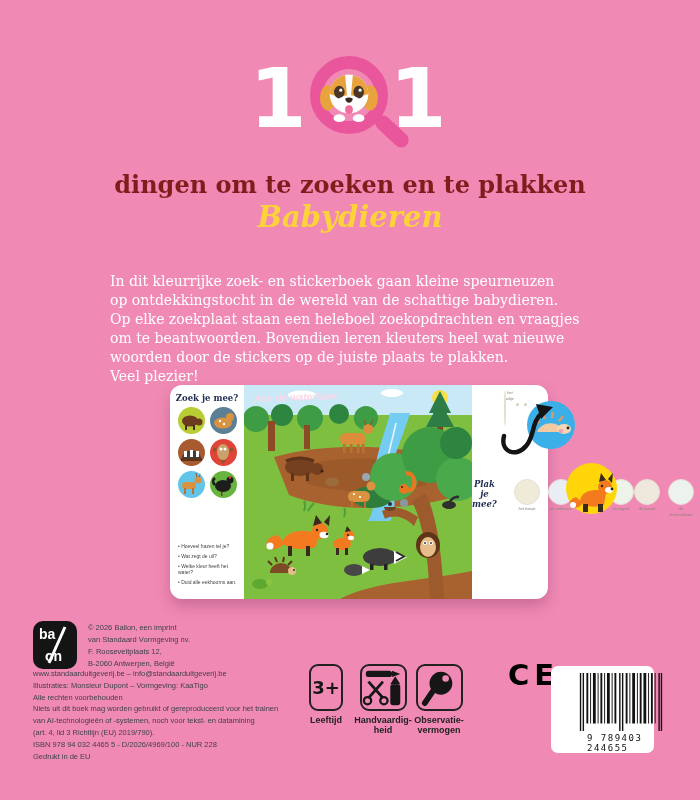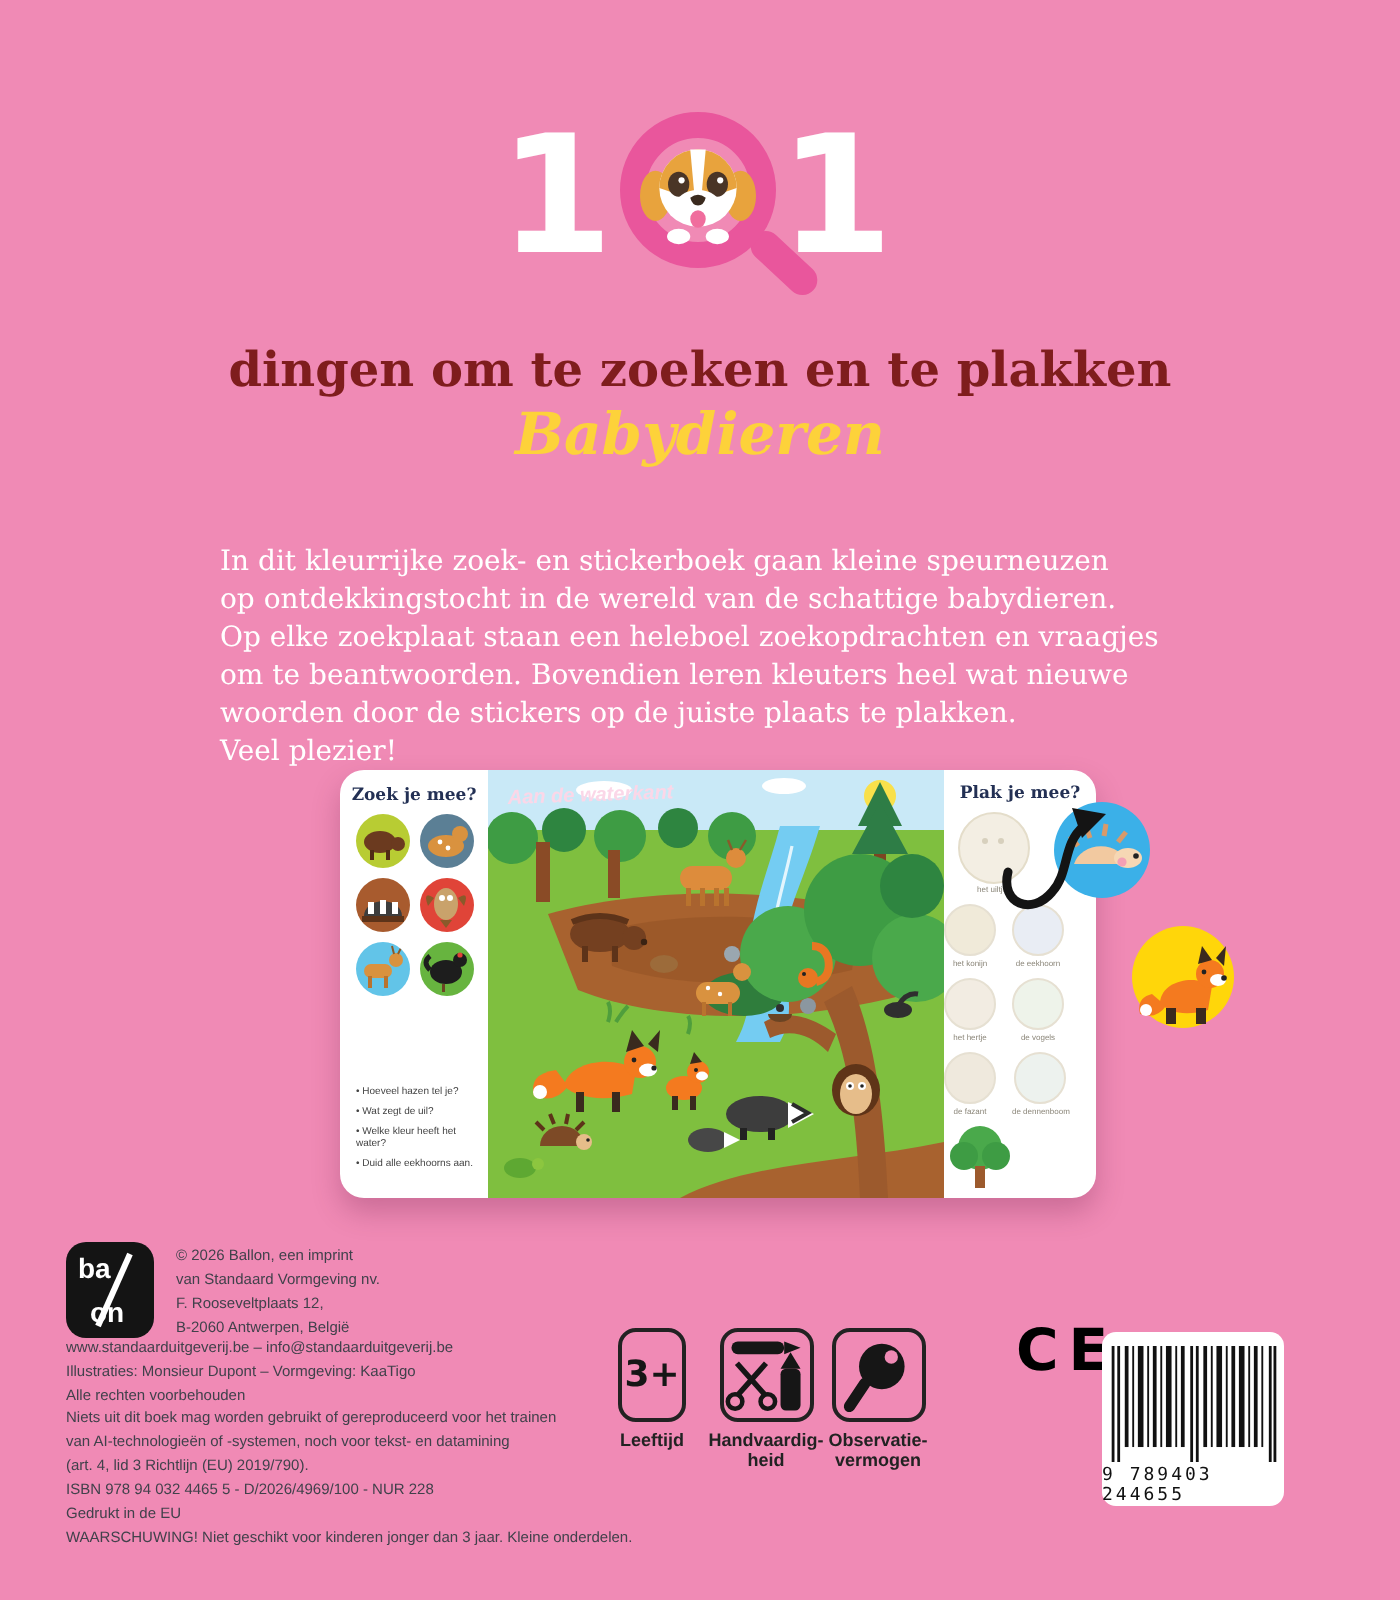--- a/index.html
+++ b/index.html
@@ -29,21 +29,21 @@
   .pageL{width:74px;box-sizing:border-box;padding:6px 0 0 0;position:relative;}
   .pageL h4,.pageR h4{margin:2px 0 4px 0;text-align:center;font-size:8.5px;color:#233054;
           font-family:"DejaVu Serif",serif;}
   .circgrid{display:flex;flex-wrap:wrap;justify-content:center;gap:5px;padding:0 5px;}
   .circ{width:27px;height:27px;border-radius:50%;overflow:hidden;}
   .qs{position:absolute;left:8px;bottom:10px;width:62px;margin:0;padding:0;list-style:none;
       font-size:5px;line-height:6px;color:#444;}
   .qs li{margin-bottom:4px;}
   .qs li:before{content:"• ";}
   .scene{width:228px;height:214px;}
-  .pageR{width:76px;box-sizing:border-box;display:flex;flex-direction:column;padding-top:5px;}
+  .pageR{width:76px;box-sizing:border-box;display:flex;flex-direction:row;align-items:center;padding-top:5px;font-style:italic;}
   .slotbig{width:34px;height:34px;border-radius:50%;background:#f3eee3;border:1px solid #e4ddca;
            align-self:flex-start;margin-left:7px;position:relative;}
   .slotbig i{position:absolute;width:3px;height:3px;border-radius:50%;background:#d7d0bd;top:12px;}
   .slot{width:24px;height:24px;border-radius:50%;border:1px solid #e6e0d2;}
   .slotlabel{font-size:4px;color:#8a8578;text-align:center;line-height:6px;height:7px;}
   .pair{display:flex;gap:8px;margin-top:3px;}
   .cell{display:flex;flex-direction:column;align-items:center;gap:1px;}
   .arrow{position:absolute;left:498px;top:400px;width:64px;height:58px;z-index:6;}
   .sticker{position:absolute;border-radius:50%;z-index:5;}
   .sticker.hedgehog{left:527px;top:401px;width:48px;height:48px;background:#3bb0e8;}
@@ -57,22 +57,22 @@
   .badge{position:absolute;top:664px;display:flex;flex-direction:column;align-items:center;}
   .badge .box{border:2.5px solid #222;border-radius:9px;height:47px;display:flex;
               align-items:center;justify-content:center;box-sizing:border-box;}
   .badge .lbl{margin-top:4px;font-size:9px;font-weight:bold;color:#222;text-align:center;line-height:10px;}
   .badge.age{left:296px;width:60px;} .badge.age .box{width:34px;}
   .badge.craft{left:352px;width:62px;} .badge.craft .box{width:47px;}
   .badge.obs{left:408px;width:62px;} .badge.obs .box{width:47px;}
   .agetext{font-family:"DejaVu Sans",sans-serif;font-weight:bold;font-size:18px;color:#161616;}
   .ce{position:absolute;left:508px;top:658px;font-family:"DejaVu Sans",sans-serif;
       font-weight:bold;font-size:29px;color:#000000;letter-spacing:5px;}
-  .barcode{position:absolute;left:551px;top:666px;width:91px;height:87px;background:#fff;
-           border-radius:7px;display:flex;flex-direction:column;align-items:center;padding-top:7px;box-sizing:border-box;}
+  .barcode{position:absolute;left:551px;top:666px;width:103px;height:87px;background:#fff;
+           border-radius:7px;display:flex;flex-direction:column;align-items:center;padding-top:7px;box-sizing:border-box;padding-left:36px;}
   .barnum{font-size:9px;color:#111;letter-spacing:1.5px;margin-top:2px;font-family:"DejaVu Sans Mono",monospace;}
 </style>
 </head>
 <body>
 
 <div class="cover">
 
   <div class="logo">
     <div class="digit left">1</div>
     <div class="handle"></div>
@@ -383,21 +383,20 @@
   <div class="info">
     <div>www.standaarduitgeverij.be – info@standaarduitgeverij.be</div>
     <div>Illustraties: Monsieur Dupont – Vormgeving: KaaTigo</div>
     <div>Alle rechten voorbehouden</div>
     <div>Niets uit dit boek mag worden gebruikt of gereproduceerd voor het trainen</div>
     <div>van AI-technologieën of -systemen, noch voor tekst- en datamining</div>
     <div>(art. 4, lid 3 Richtlijn (EU) 2019/790).</div>
     <div>ISBN 978 94 032 4465 5 - D/2026/4969/100 - NUR 228</div>
     <div>Gedrukt in de EU</div>
   </div>
-  <div class="warning">WAARSCHUWING! Niet geschikt voor kinderen jonger dan 3 jaar. Kleine onderdelen.</div>
 
   <div class="badge age">
     <div class="box">
       <span class="agetext">3+</span>
     </div>
     <div class="lbl">
       <div>Leeftijd</div>
     </div>
   </div>
   <div class="badge craft">

